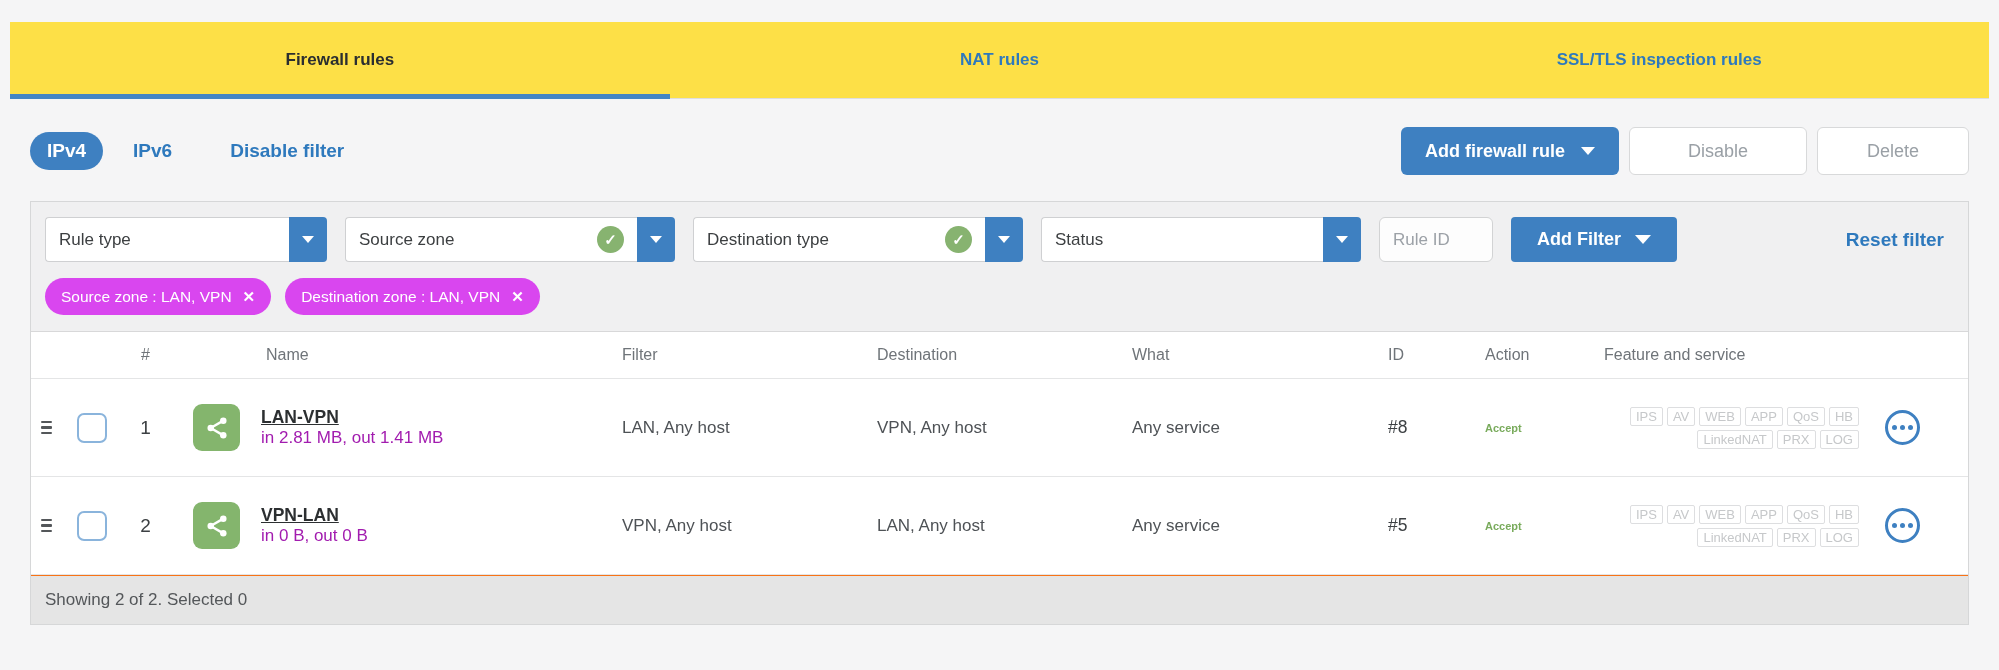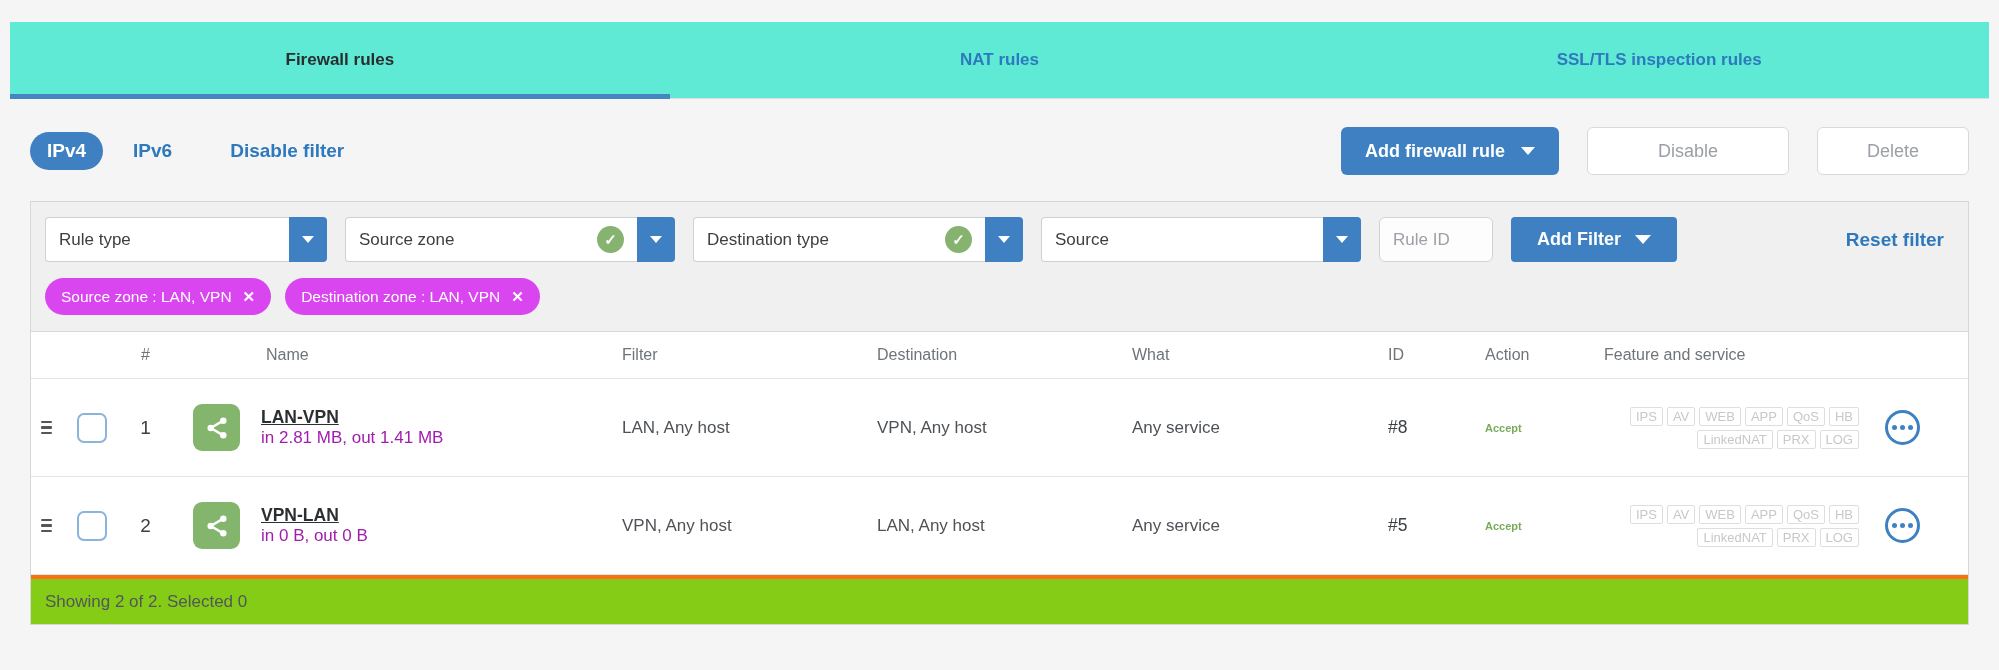--- a/index.html
+++ b/index.html
@@ -6,21 +6,21 @@
   html,body { width:1999px; height:670px; }
   body {
     font-family:"Liberation Sans", sans-serif;
     background:#f5f5f6;
     color:#3c4043;
     overflow:hidden;
   }
   
   .tabbar {
     margin:22px 10px 0 10px;
-    background:#5eead4;
+    background:#fde047;
     height:77px;
     display:flex;
     border-bottom:1px solid #dededf;
   }
   .tab {
     flex:1; position:relative;
     display:flex; align-items:center; justify-content:center;
     font-size:17px; font-weight:700; cursor:pointer;
     color:#2e79bd;
   }
@@ -33,32 +33,32 @@
   .toolbar {
     margin:28px 30px 0 30px;
     display:flex; align-items:center; height:48px;
   }
   .pill-ipv4 {
     background:#3e80c1; color:#fff; font-weight:700; font-size:19px;
     padding:8px 17px; border-radius:999px; cursor:pointer;
   }
   .link-ipv6 { color:#2e79bd; font-weight:700; font-size:19px; margin-left:30px; cursor:pointer; }
   .link-disable-filter { color:#2e79bd; font-weight:700; font-size:19px; margin-left:58px; cursor:pointer; }
-  .toolbar-right { margin-left:auto; display:flex; align-items:center; gap:28px; }
+  .toolbar-right { margin-left:auto; display:flex; align-items:center; gap:10px; }
   .btn-primary {
     background:#3e80c1; color:#fff; border:none; border-radius:6px;
     font-family:inherit; font-size:18px; font-weight:700;
     height:48px; padding:0 24px; display:flex; align-items:center; gap:16px; cursor:pointer;
   }
   .btn-secondary {
     background:#ffffff; color:#9aa0a6; border:1px solid #d8d9da; border-radius:6px;
     font-family:inherit; font-size:18px; font-weight:400;
     height:48px; display:flex; align-items:center; justify-content:center; cursor:default;
   }
-  .btn-disable { width:202px; }
+  .btn-disable { width:178px; }
   .btn-delete { width:152px; }
   .chev-down {
     width:0; height:0; display:inline-block;
     border-left:7px solid transparent; border-right:7px solid transparent;
     border-top:8px solid #ffffff;
   }
   
   .panel {
     margin:26px 30px 0 30px;
     border:1px solid #d6d7d8;
@@ -155,21 +155,21 @@
     padding:1px 5px; border-radius:2px; white-space:nowrap;
   }
   .more-btn {
     width:35px; height:35px; border-radius:50%; border:3px solid #3e80c1;
     background:#fff; display:flex; align-items:center; justify-content:center; gap:2.5px;
     cursor:pointer; flex:0 0 auto;
   }
   .more-dot { width:5.5px; height:5.5px; border-radius:50%; background:#3e80c1; }
   
   .tfooter {
-    background:#84cc16; border-top:4px solid #f97316;
+    background:#e5e5e5; border-top:1px solid #f97316;
     height:49px; display:flex; align-items:center;
     padding-left:14px; font-size:17px; color:#54575a;
   }
 </style>
 </head>
 <body>
 
 <div class="tabbar">
   <div class="tab active">
     <span>Firewall rules</span>
@@ -226,21 +226,21 @@
           <span>Destination type</span>
           <span class="dd-check">✓</span>
         </div>
         <div class="dd-btn">
           <span class="chev-down"></span>
         </div>
       </div>
 
       <div class="dd dd-w4">
         <div class="dd-label">
-          <span>Source</span>
+          <span>Status</span>
         </div>
         <div class="dd-btn">
           <span class="chev-down"></span>
         </div>
       </div>
 
       <input class="input-ruleid" value="" placeholder="Rule ID" style="">
 
       <button class="btn-addfilter">
         <span>Add Filter</span>

